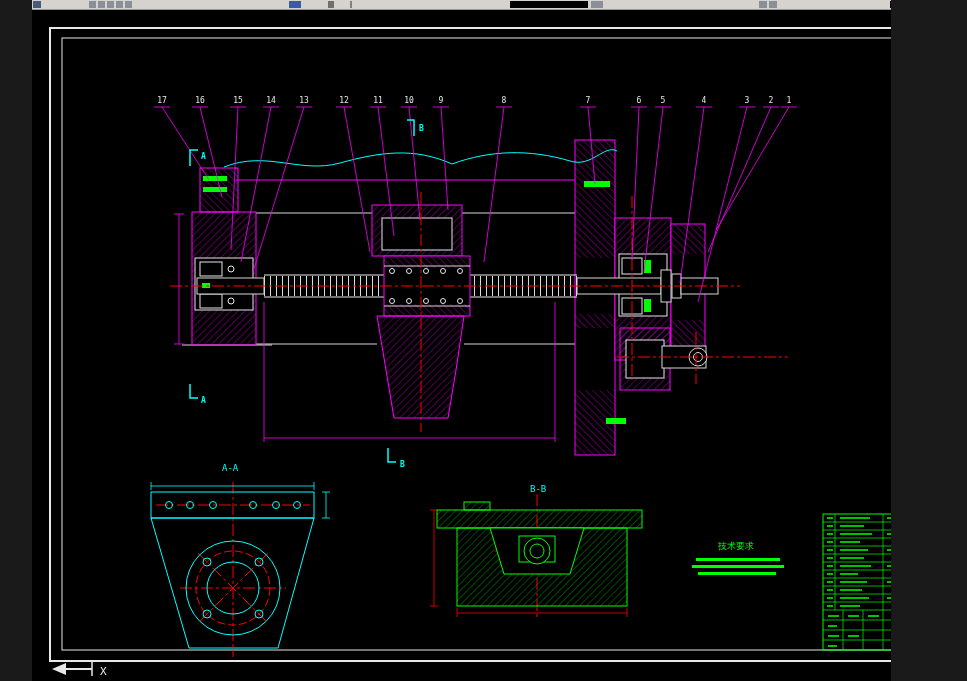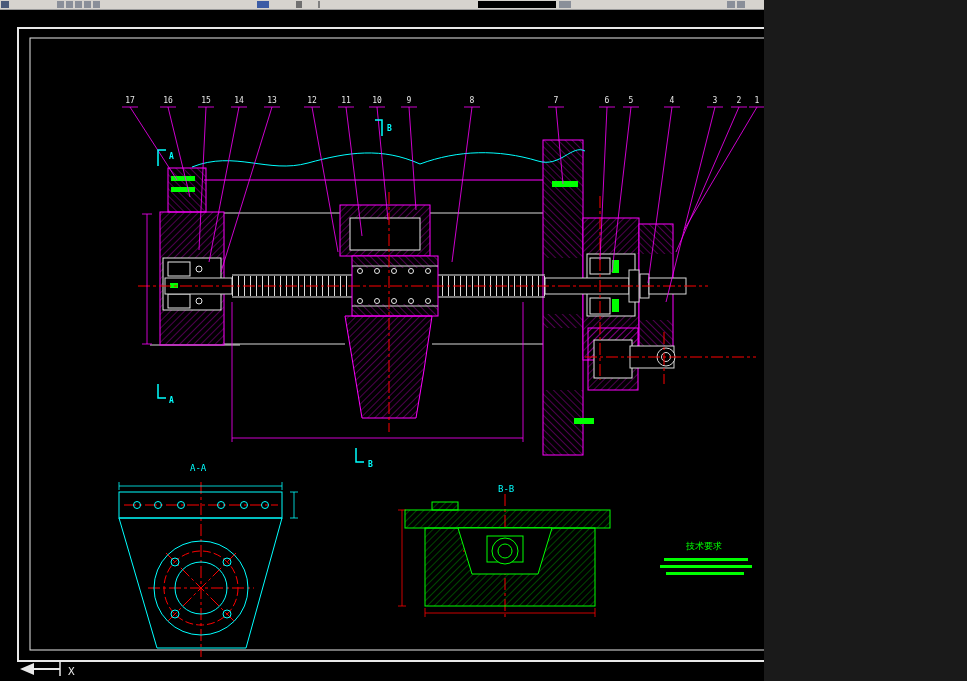--- a/index.html
+++ b/index.html
@@ -1,17 +1,17 @@
 <!DOCTYPE html>
 <html><head>
 <meta charset="utf-8">
 <style>
   html,body{margin:0;padding:0;background:#1a1a1a;}
-  .screen{position:relative;width:764px;height:681px;background:#000;overflow:hidden;
-          font-family:"DejaVu Sans Mono","Liberation Mono",monospace;}
+  .screen{position:relative;width:859px;height:681px;background:#000;overflow:hidden;
+          font-family:"DejaVu Sans Mono","Liberation Mono",monospace;margin-left:32px;}
   .toolbar{position:absolute;top:0;left:0;width:967px;height:9px;background:#d6d3ce;
            border-bottom:1px solid #9a9a9a;z-index:5;}
   .tb-frag{position:absolute;top:1px;height:7px;}
   .canvas{position:absolute;top:0;left:0;width:967px;height:681px;}
   svg text{font-family:"DejaVu Sans Mono","Liberation Mono",monospace;}
 </style>
 </head>
 <body>
 
 <div class="screen">

